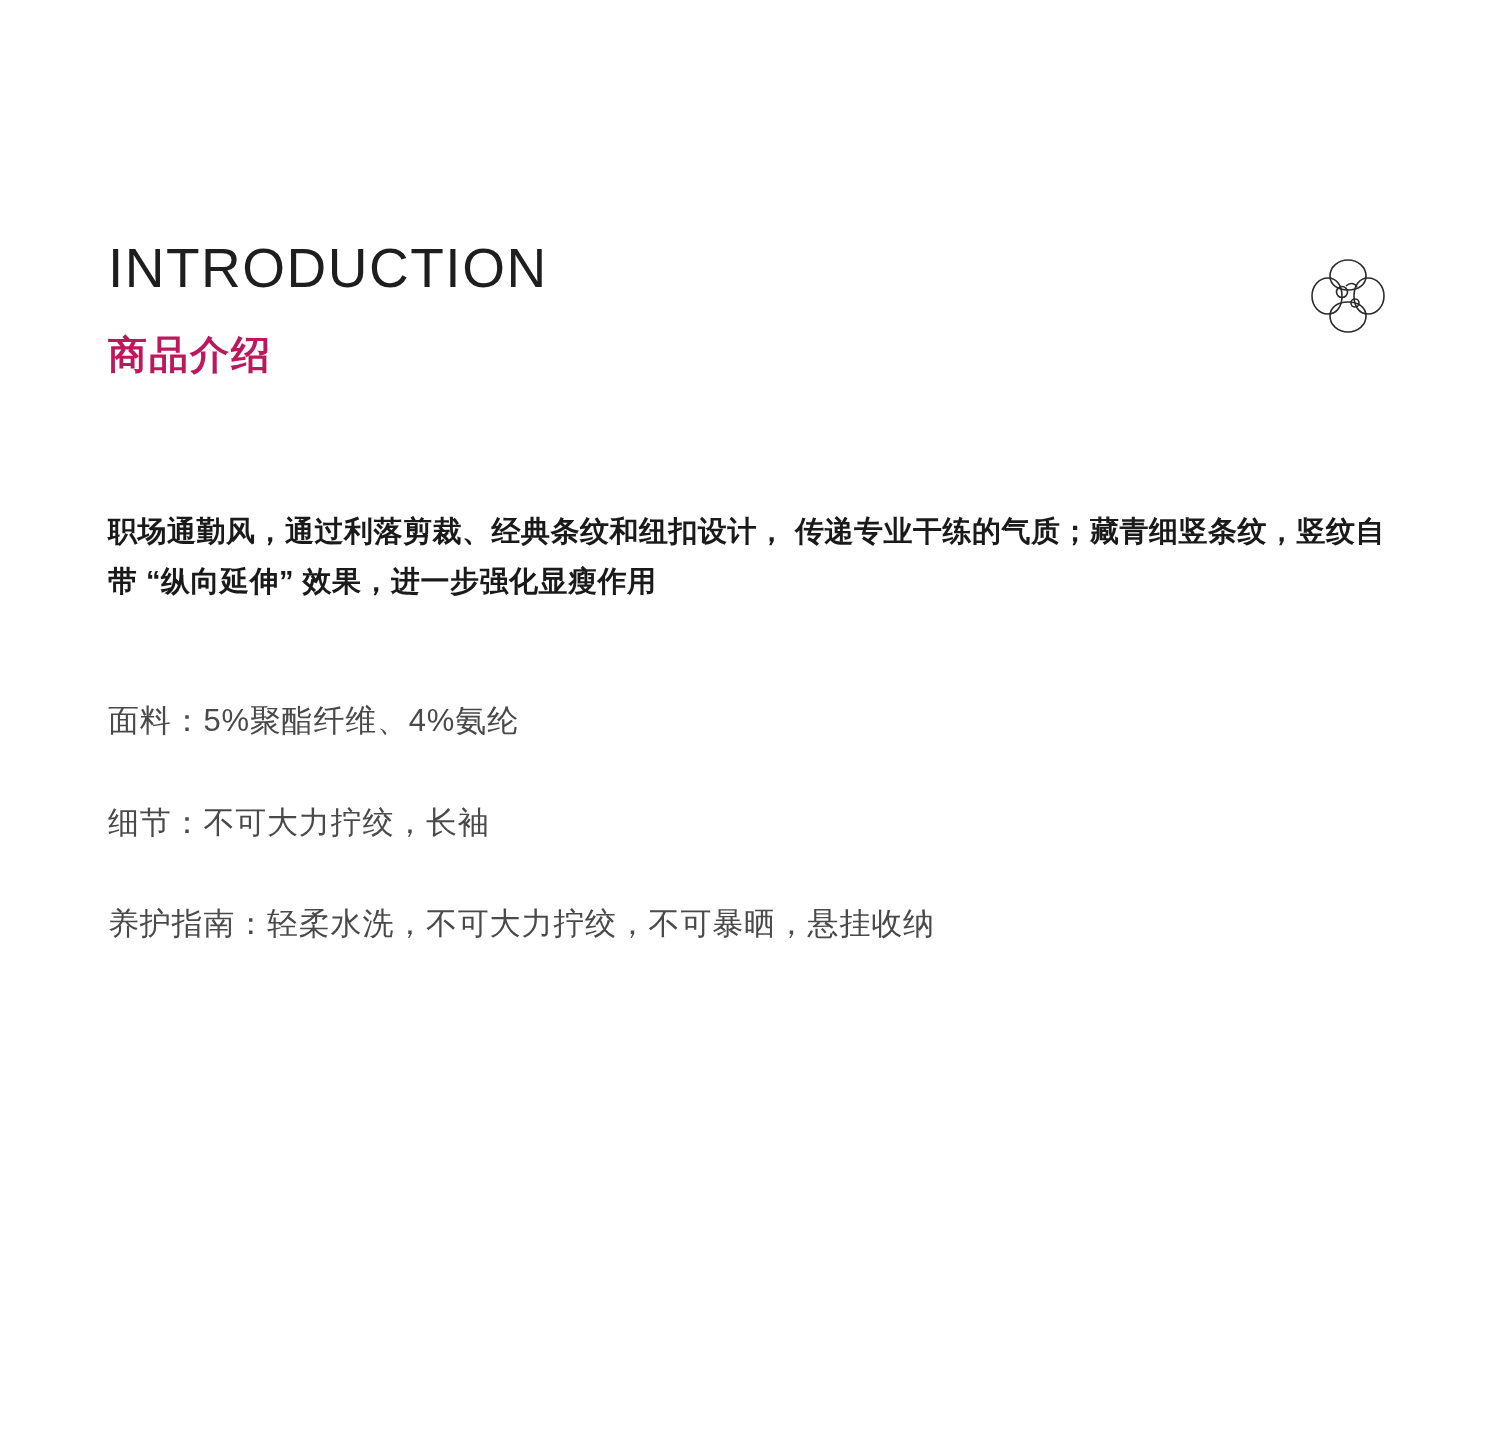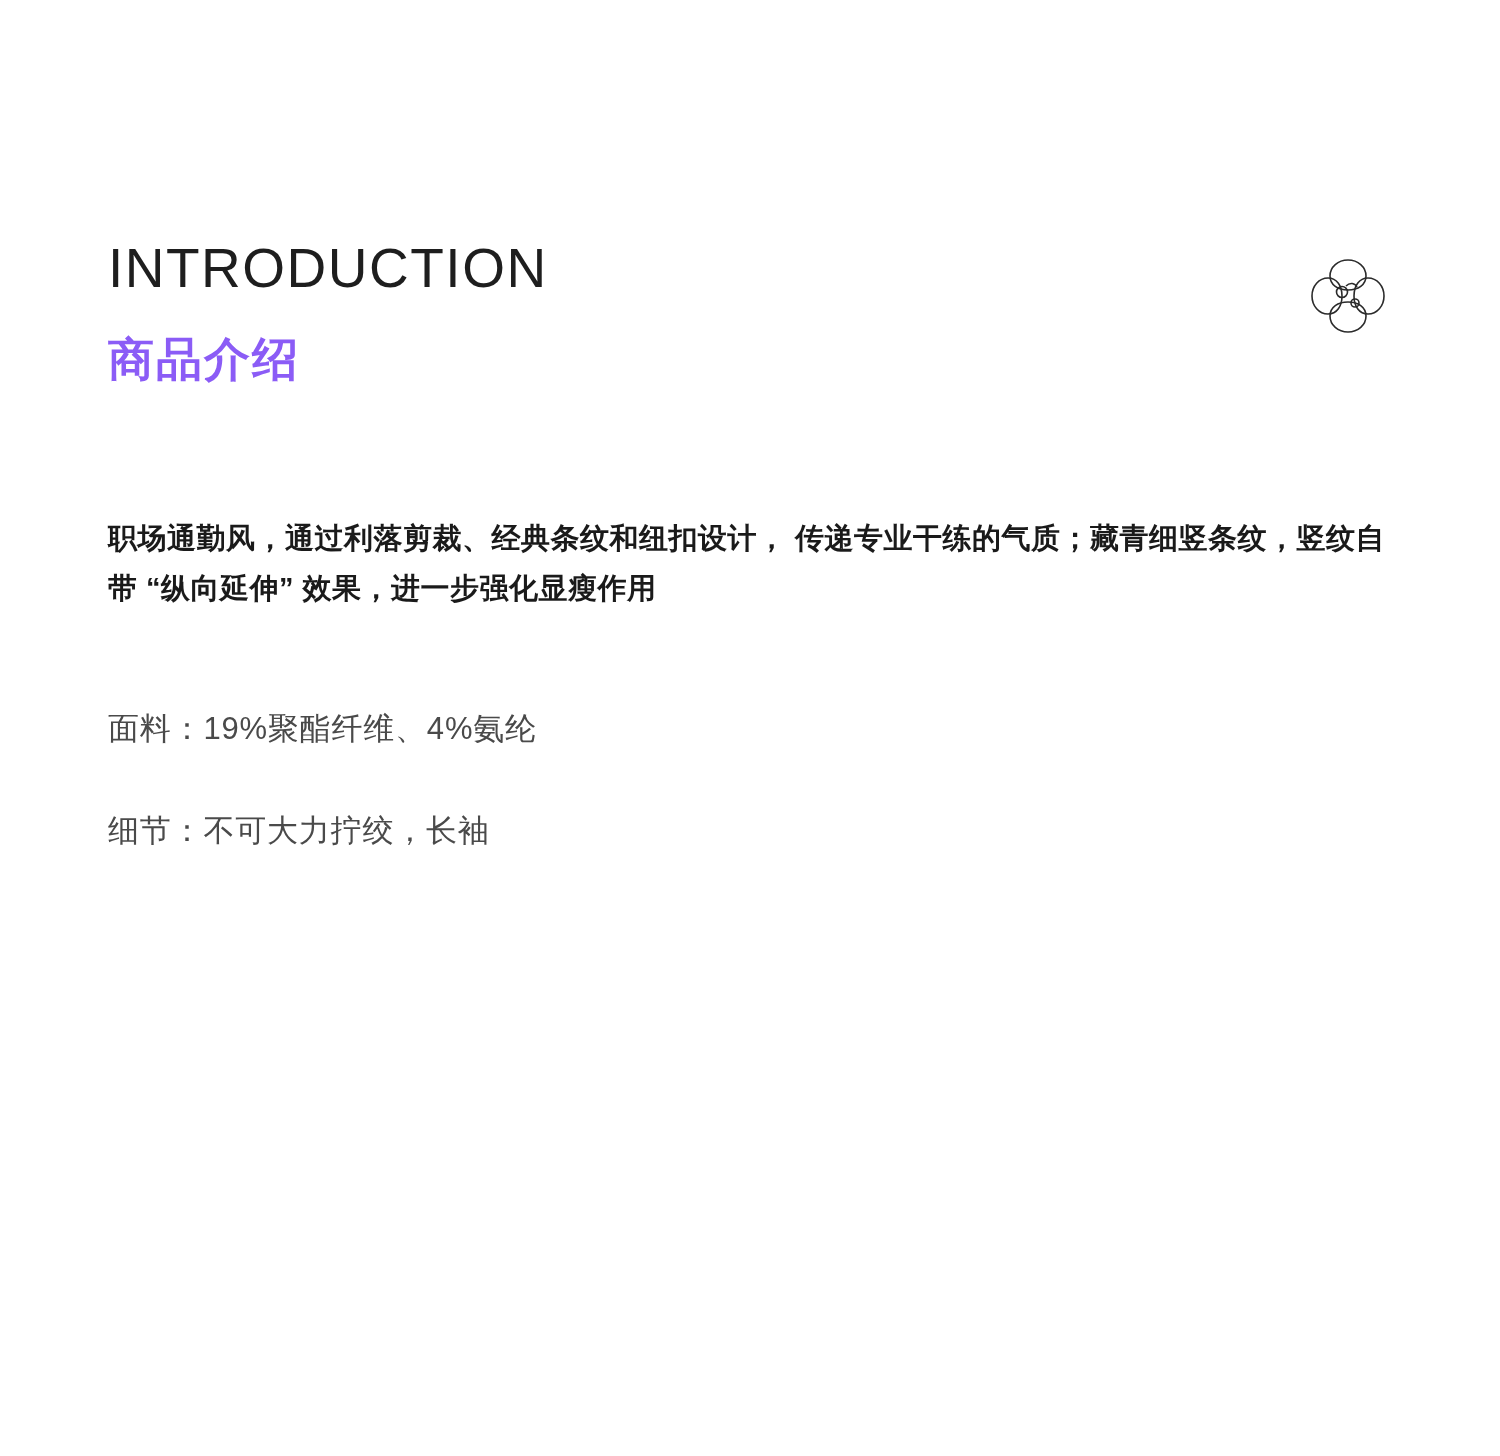--- a/index.html
+++ b/index.html
@@ -36,23 +36,23 @@
   .title-en {
     font-size: 55px;
     letter-spacing: 1.5px;
     font-weight: 400;
     color: #1e1e1e;
     line-height: 1.05;
     margin: 0;
     font-family: "Liberation Sans", "DejaVu Sans", sans-serif;
   }
   .title-cn {
-    font-size: 46px;
+    font-size: 39px;
     font-weight: 700;
-    color: #8b5cf6;
+    color: #be185d;
     margin: 36px 0 0 0;
     letter-spacing: 2px;
     line-height: 1.1;
   }
   .brand-mark {
     position: absolute;
     right: 2px;
     top: 8px;
     width: 96px;
     height: 96px;
@@ -102,18 +102,19 @@
             <circle cx="55" cy="55" r="4"></circle>
             <path d="M46 38c4-4 9-3 11 1"></path>
           </g>
         </svg>
       </span>
     </div>
 
     <p class="lead">职场通勤风，通过利落剪裁、经典条纹和纽扣设计， 传递专业干练的气质；藏青细竖条纹，竖纹自带 “纵向延伸” 效果，进一步强化显瘦作用</p>
 
     <div class="specs">
-      <div class="spec-line">面料：19%聚酯纤维、4%氨纶</div>
+      <div class="spec-line">面料：5%聚酯纤维、4%氨纶</div>
       <div class="spec-line">细节：不可大力拧绞，长袖</div>
+      <div class="spec-line">养护指南：轻柔水洗，不可大力拧绞，不可暴晒，悬挂收纳</div>
     </div>
 
   </div>
 </div>
 
 </body></html>

